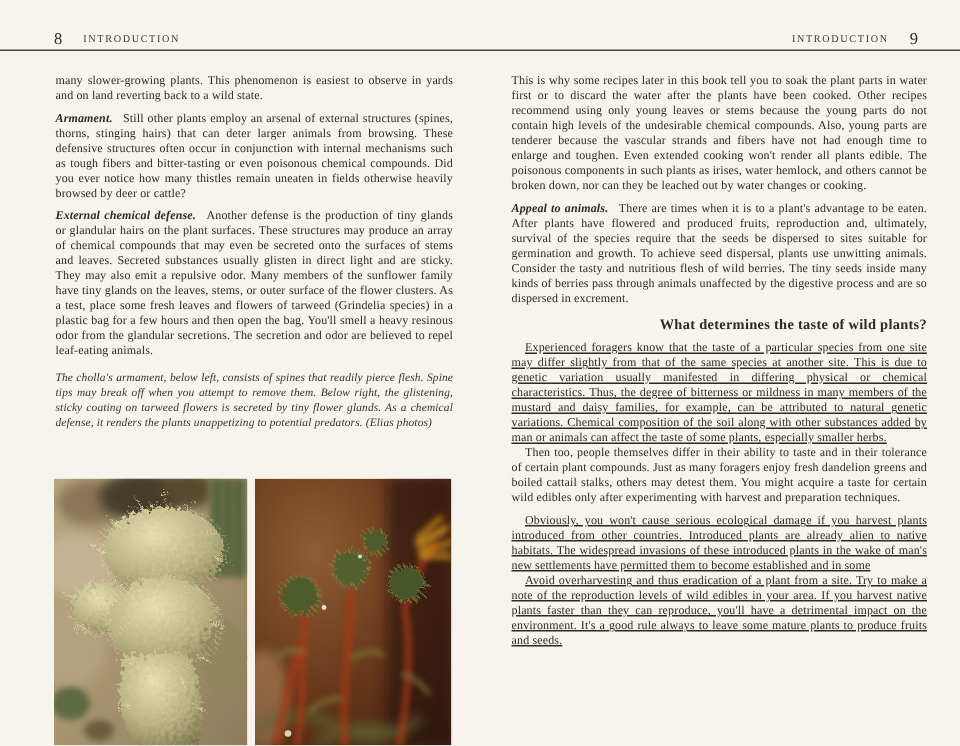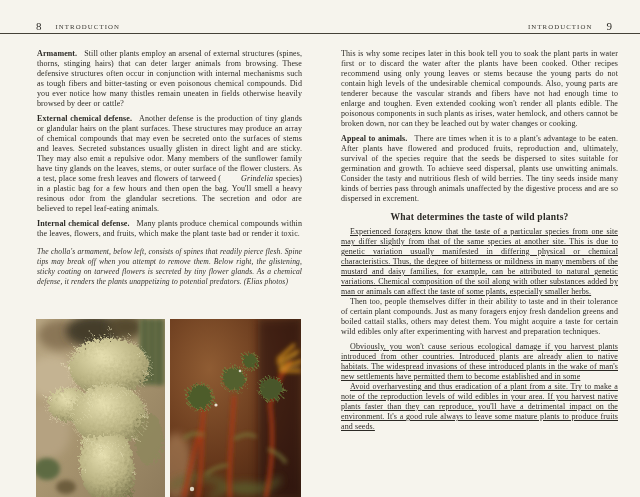--- a/index.html
+++ b/index.html
@@ -17,24 +17,24 @@
   .runhead{font-size:6.8px;letter-spacing:1.1px;text-transform:uppercase;vertical-align:1px;color:#3a3832;}
   .hdr-left .runhead{margin-left:14px;}
   .hdr-right .runhead{margin-right:14px;}
   .rule{position:absolute;left:0;top:33px;width:640px;height:1px;background:#454238;}
   
   .col{position:absolute;top:49px;text-align:justify;font-size:8px;line-height:10px;letter-spacing:0.1px;}
   .col-left{left:37px;width:265px;}
   .col-right{left:341px;width:277px;}
   .body-p{margin:0 0 5px 0;}
   .body-p.tight{margin-bottom:0;text-decoration:underline;}
-  .runin{font-weight:bold;margin-right:7px;}
+  .runin{font-weight:bold;font-style:italic;margin-right:7px;}
   .indent{text-indent:9px;}
-  .species{font-style:italic;padding-left:20px;}
-  h2.sect{font-size:9.6px;line-height:11px;font-weight:bold;margin:7px 0 5px 0;text-align:center;letter-spacing:0.2px;}
+  .species{}
+  h2.sect{font-size:9.6px;line-height:11px;font-weight:bold;margin:7px 0 5px 0;text-align:right;letter-spacing:0.2px;}
   .caption{font-style:italic;font-size:7.6px;line-height:10px;margin:8px 0 0 0;color:#33312c;}
   
   .photo{position:absolute;top:319px;height:178px;overflow:hidden;}
   .photo-left{left:36px;width:129px;}
   .photo-right{left:170px;width:131px;}
   .photo svg{display:block;}
 </style>
 </head>
 <body>
 
@@ -42,23 +42,23 @@
 
   <div class="hdr hdr-left">
     <span class="pgnum">8</span><span class="runhead">INTRODUCTION</span>
   </div>
   <div class="hdr hdr-right">
     <span class="runhead">INTRODUCTION</span><span class="pgnum">9</span>
   </div>
   <div class="rule"></div>
 
   <section class="col col-left">
+    <p class="body-p"><span>many slower-growing plants. This phenomenon is easiest to observe in yards and on land reverting back to a wild state.</span></p>
     <p class="body-p"><span class="runin">Armament.</span><span>Still other plants employ an arsenal of external structures (spines, thorns, stinging hairs) that can deter larger animals from browsing. These defensive structures often occur in conjunction with internal mechanisms such as tough fibers and bitter-tasting or even poisonous chemical compounds. Did you ever notice how many thistles remain uneaten in fields otherwise heavily browsed by deer or cattle?</span></p>
     <p class="body-p"><span class="runin">External chemical defense.</span><span>Another defense is the production of tiny glands or glandular hairs on the plant surfaces. These structures may produce an array of chemical compounds that may even be secreted onto the surfaces of stems and leaves. Secreted substances usually glisten in direct light and are sticky. They may also emit a repulsive odor. Many members of the sunflower family have tiny glands on the leaves, stems, or outer surface of the flower clusters. As a test, place some fresh leaves and flowers of tarweed (</span><span class="species">Grindelia</span><span> species) in a plastic bag for a few hours and then open the bag. You'll smell a heavy resinous odor from the glandular secretions. The secretion and odor are believed to repel leaf-eating animals.</span></p>
-    <p class="body-p"><span class="runin">Internal chemical defense.</span><span>Many plants produce chemical compounds within the leaves, flowers, and fruits, which make the plant taste bad or render it toxic.</span></p>
     <p class="caption">The cholla's armament, below left, consists of spines that readily pierce flesh. Spine tips may break off when you attempt to remove them. Below right, the glistening, sticky coating on tarweed flowers is secreted by tiny flower glands. As a chemical defense, it renders the plants unappetizing to potential predators. (Elias photos)</p>
   </section>
 
   <div class="photo photo-left">
     <svg width="129" height="178" viewBox="0 0 129 178">
       <defs>
         <linearGradient id="cbg" x1="0" y1="0" x2="1" y2="1">
           <stop offset="0" stop-color="#b9a784"></stop>
             <stop offset="0.5" stop-color="#a7946f"></stop>
             <stop offset="1" stop-color="#8e7b5c"></stop>

